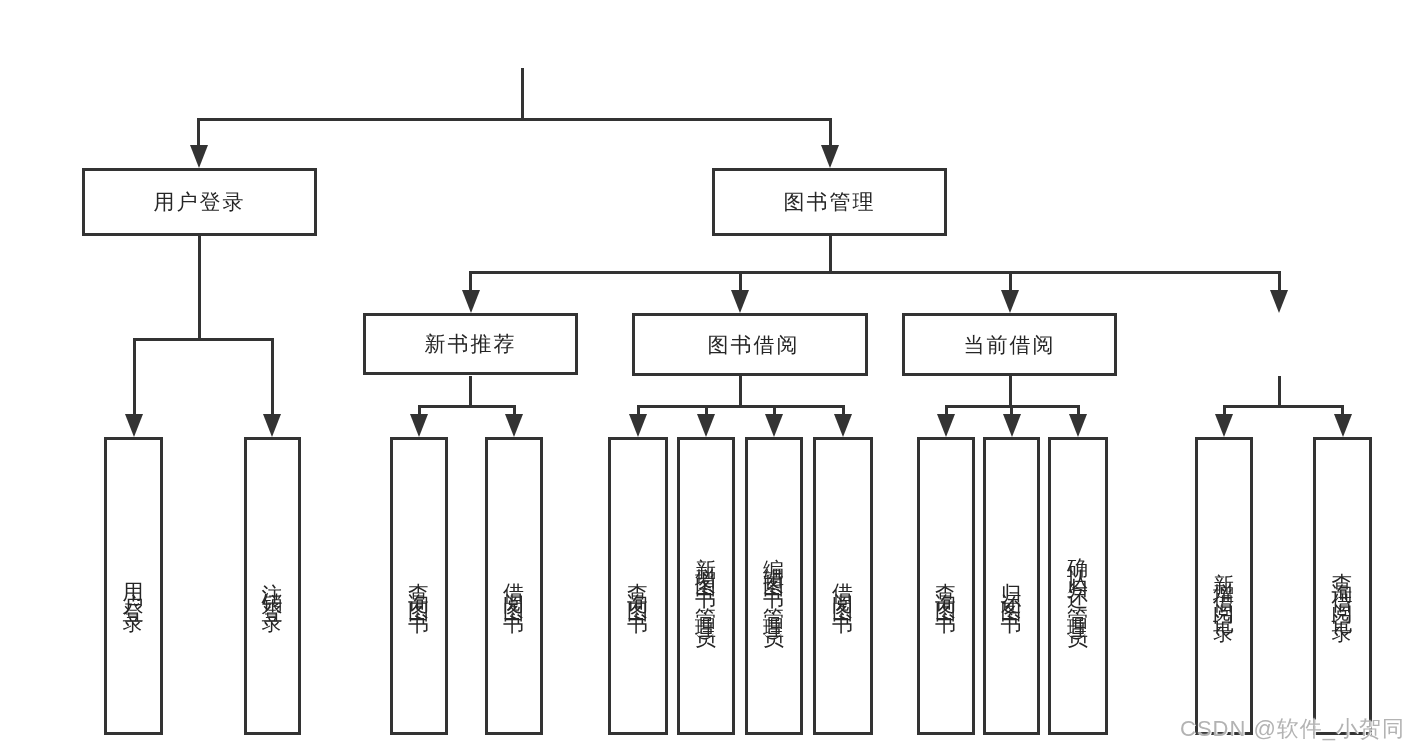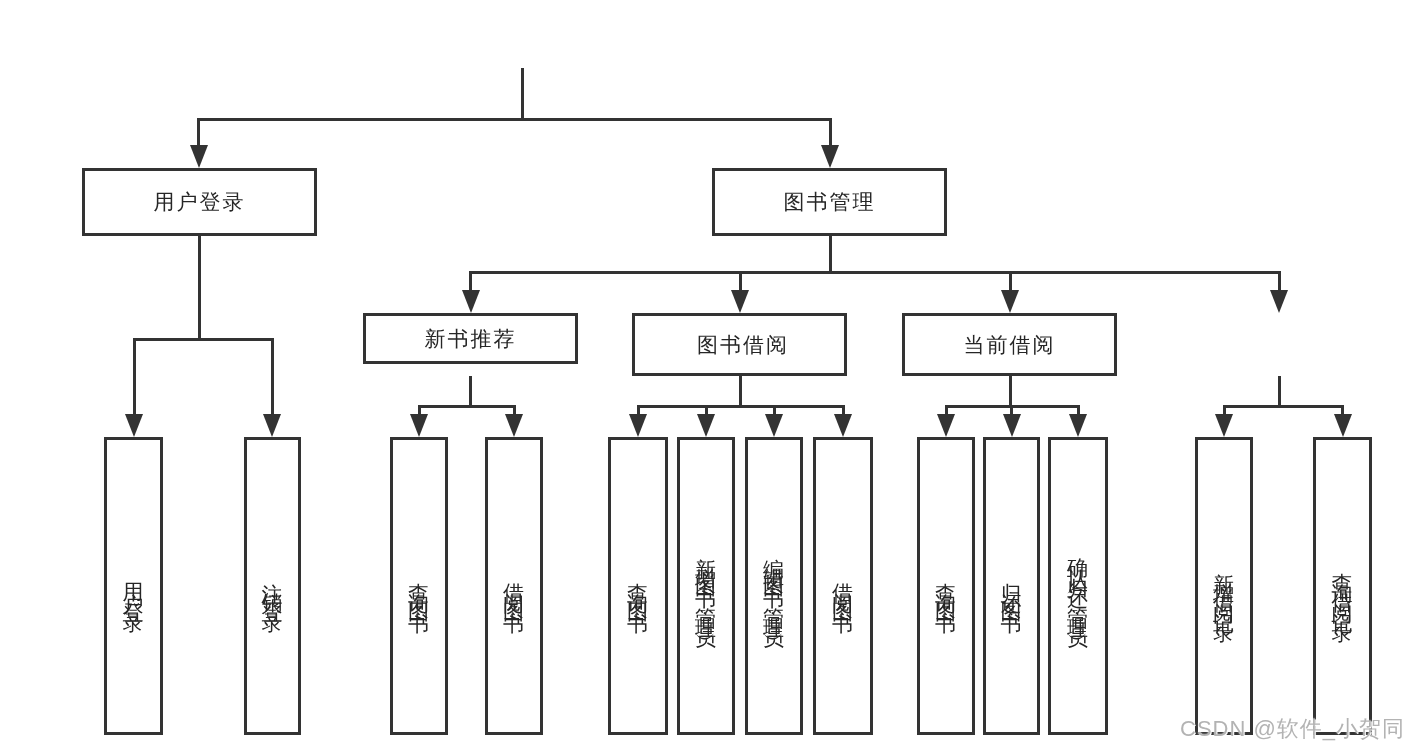--- a/index.html
+++ b/index.html
@@ -84,24 +84,24 @@
   <div class="ln" style="left:469px; top:271px; width:812px; height:3px;"></div>
   <div class="ln" style="left:469px; top:273px; width:3px; height:19px;"></div>
   <div class="ah" style="left:461.5px; top:290px;"></div>
   <div class="ln" style="left:738.5px; top:273px; width:3px; height:19px;"></div>
   <div class="ah" style="left:731px; top:290px;"></div>
   <div class="ln" style="left:1008.5px; top:273px; width:3px; height:19px;"></div>
   <div class="ah" style="left:1001px; top:290px;"></div>
   <div class="ln" style="left:1277.5px; top:273px; width:3px; height:19px;"></div>
   <div class="ah" style="left:1270px; top:290px;"></div>
 
-  <div class="box" style="left:363px; top:313px; width:215px; height:51px;text-align:right;">
+  <div class="box" style="left:363px; top:313px; width:215px; height:62px;text-align:right;">
     <span class="lbl">新书推荐</span>
   </div>
-  <div class="box" style="left:632px; top:313px; width:215px; height:63px;padding-left:7px;">
+  <div class="box" style="left:632px; top:313px; width:236px; height:63px;padding-left:7px;">
     <span class="lbl">图书借阅</span>
   </div>
   <div class="box" style="left:902px; top:313px; width:215px; height:63px;text-align:right;">
     <span class="lbl">当前借阅</span>
   </div>
 
   <div class="ln" style="left:469px; top:376px; width:3px; height:31px;"></div>
   <div class="ln" style="left:417.5px; top:405px; width:98px; height:3px;"></div>
   <div class="ln" style="left:417.5px; top:407px; width:3px; height:10px;"></div>
   <div class="ah" style="left:410px; top:414px;"></div>

